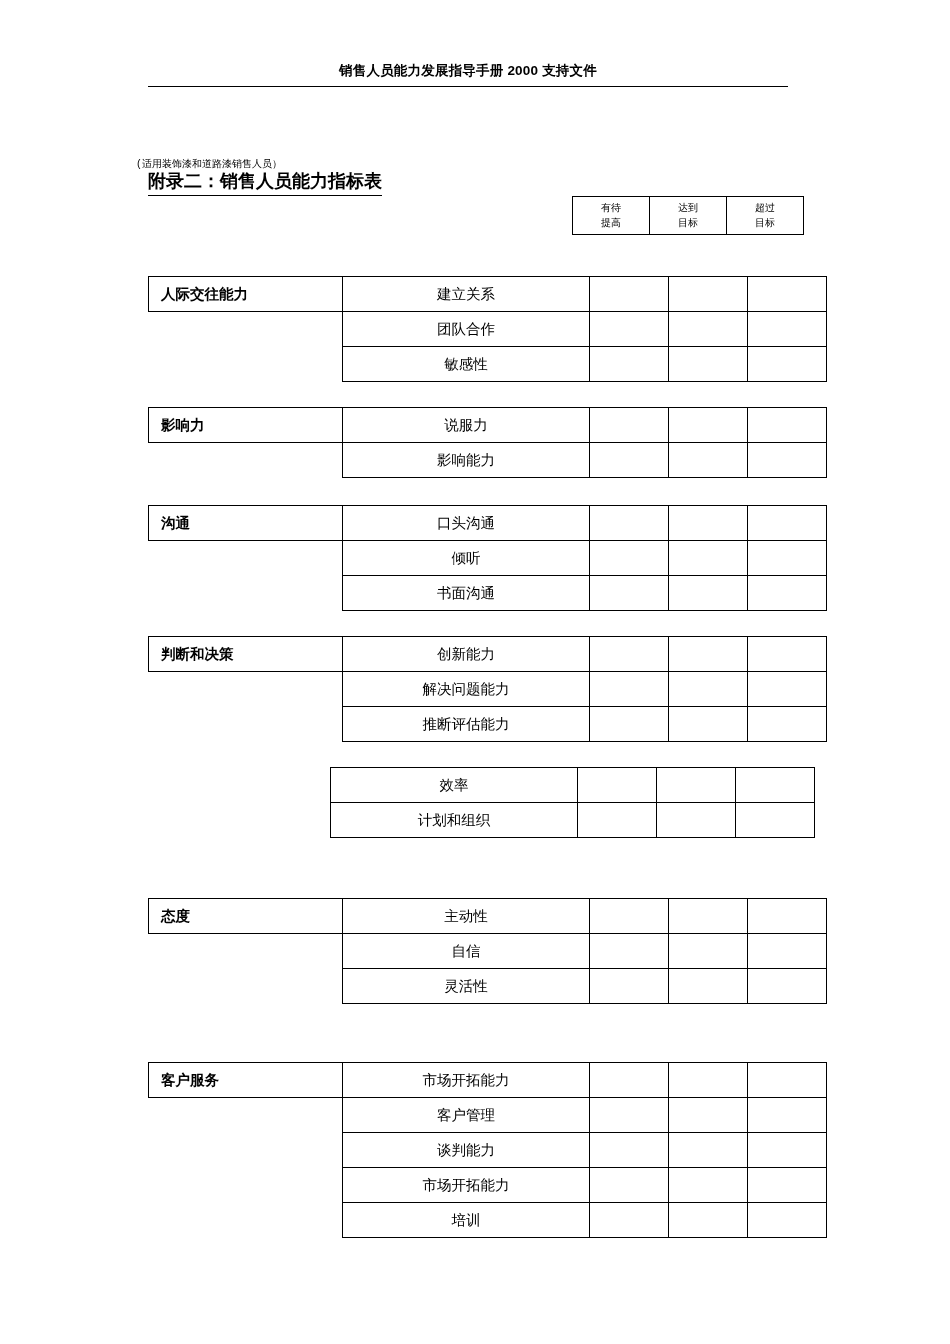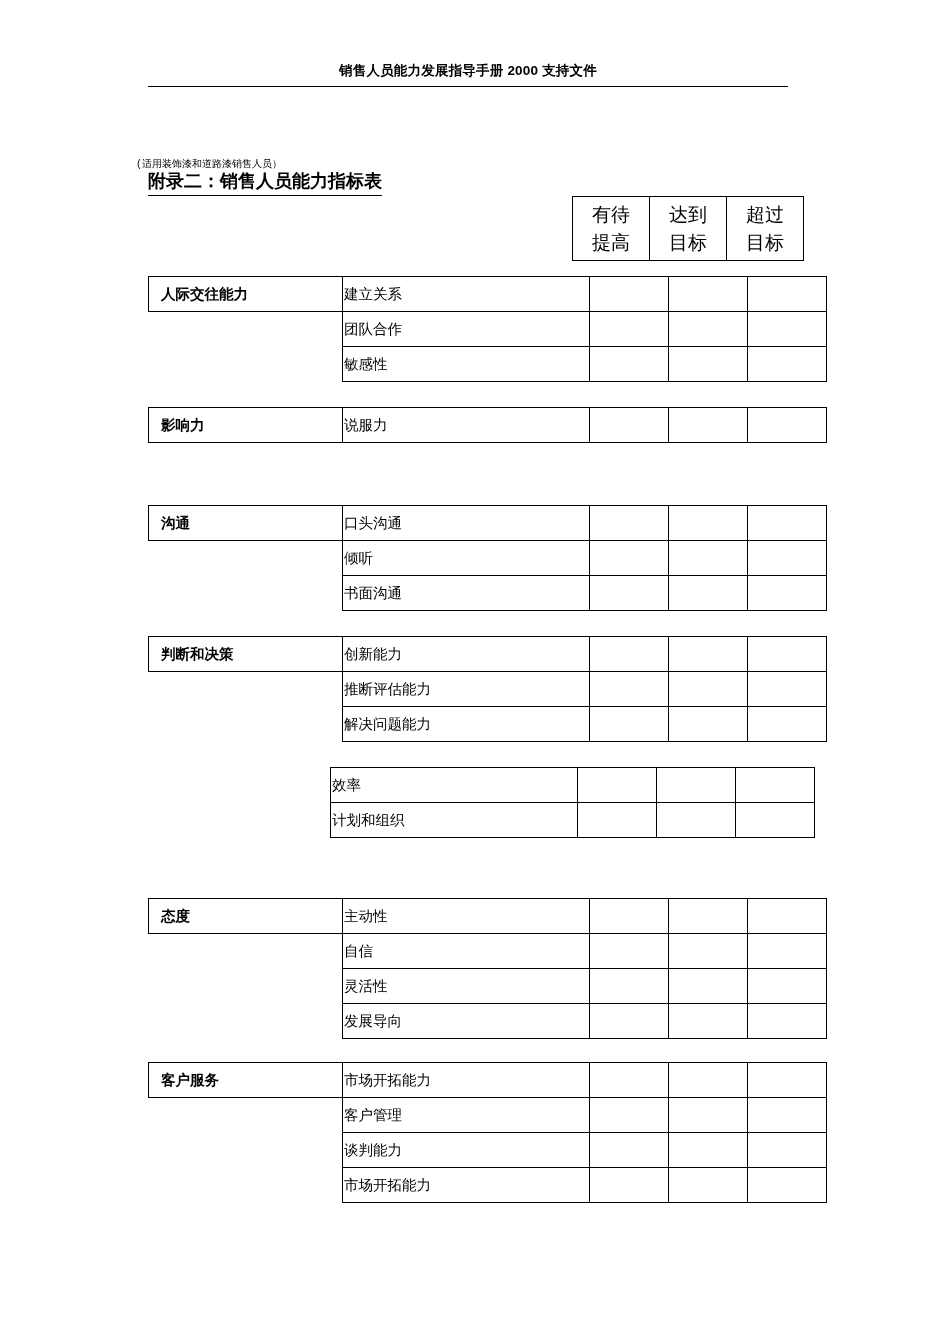--- a/index.html
+++ b/index.html
@@ -65,21 +65,21 @@
     left: 572px;
     top: 196px;
     border-collapse: collapse;
   }
   .rating-head td {
     width: 76px;
     height: 28px;
     border: 1px solid #000;
     text-align: center;
     vertical-align: middle;
-    font-size: 19px;
+    font-size: 10px;
     line-height: 1.45;
     padding: 4px 0;
   }
   .rating-head td span {
     display: block;
   }
 
   
   .group {
     position: absolute;
@@ -98,21 +98,21 @@
     font-family: "Liberation Sans", "DejaVu Sans", sans-serif;
     font-weight: bold;
     font-size: 14.5px;
   }
   .cat-empty {
     border: none !important;
     width: 180px;
   }
   .item-cell {
     width: 244px;
-    text-align: left;
+    text-align: center;
     font-family: Liberation Serif, serif;
   }
   .score-cell {
     width: 76px;
   }
 </style>
 </head>
 <body>
 
 <div class="page">
@@ -169,20 +169,27 @@
 
   <table class="group" style="left:148px; top:407px;">
     <tbody>
         <tr>
       <td class="cat-cell">影响力</td>
       <td class="item-cell">说服力</td>
       <td class="score-cell"></td>
       <td class="score-cell"></td>
       <td class="score-cell"></td>
     </tr>
+    <tr>
+      <td class="cat-empty"></td>
+      <td class="item-cell">影响能力</td>
+      <td class="score-cell"></td>
+      <td class="score-cell"></td>
+      <td class="score-cell"></td>
+    </tr>
   </tbody>
     </table>
 
   <table class="group" style="left:148px; top:505px;">
     <tbody>
         <tr>
       <td class="cat-cell">沟通</td>
       <td class="item-cell">口头沟通</td>
       <td class="score-cell"></td>
       <td class="score-cell"></td>
@@ -209,28 +216,28 @@
     <tbody>
         <tr>
       <td class="cat-cell">判断和决策</td>
       <td class="item-cell">创新能力</td>
       <td class="score-cell"></td>
       <td class="score-cell"></td>
       <td class="score-cell"></td>
     </tr>
     <tr>
       <td class="cat-empty"></td>
+      <td class="item-cell">解决问题能力</td>
+      <td class="score-cell"></td>
+      <td class="score-cell"></td>
+      <td class="score-cell"></td>
+    </tr>
+    <tr>
+      <td class="cat-empty"></td>
       <td class="item-cell">推断评估能力</td>
-      <td class="score-cell"></td>
-      <td class="score-cell"></td>
-      <td class="score-cell"></td>
-    </tr>
-    <tr>
-      <td class="cat-empty"></td>
-      <td class="item-cell">解决问题能力</td>
       <td class="score-cell"></td>
       <td class="score-cell"></td>
       <td class="score-cell"></td>
     </tr>
   </tbody>
     </table>
 
   <table class="group" style="left:148px; top:767px;">
     <tbody>
     <tr>
@@ -266,27 +273,20 @@
       <td class="score-cell"></td>
       <td class="score-cell"></td>
     </tr>
     <tr>
       <td class="cat-empty"></td>
       <td class="item-cell">灵活性</td>
       <td class="score-cell"></td>
       <td class="score-cell"></td>
       <td class="score-cell"></td>
     </tr>
-    <tr>
-      <td class="cat-empty"></td>
-      <td class="item-cell">发展导向</td>
-      <td class="score-cell"></td>
-      <td class="score-cell"></td>
-      <td class="score-cell"></td>
-    </tr>
   </tbody>
     </table>
 
   <table class="group" style="left:148px; top:1062px;">
     <tbody>
         <tr>
       <td class="cat-cell">客户服务</td>
       <td class="item-cell">市场开拓能力</td>
       <td class="score-cell"></td>
       <td class="score-cell"></td>
@@ -306,16 +306,23 @@
       <td class="score-cell"></td>
       <td class="score-cell"></td>
     </tr>
     <tr>
       <td class="cat-empty"></td>
       <td class="item-cell">市场开拓能力</td>
       <td class="score-cell"></td>
       <td class="score-cell"></td>
       <td class="score-cell"></td>
     </tr>
+    <tr>
+      <td class="cat-empty"></td>
+      <td class="item-cell">培训</td>
+      <td class="score-cell"></td>
+      <td class="score-cell"></td>
+      <td class="score-cell"></td>
+    </tr>
   </tbody>
     </table>
 
 </div>
 
 </body></html>

